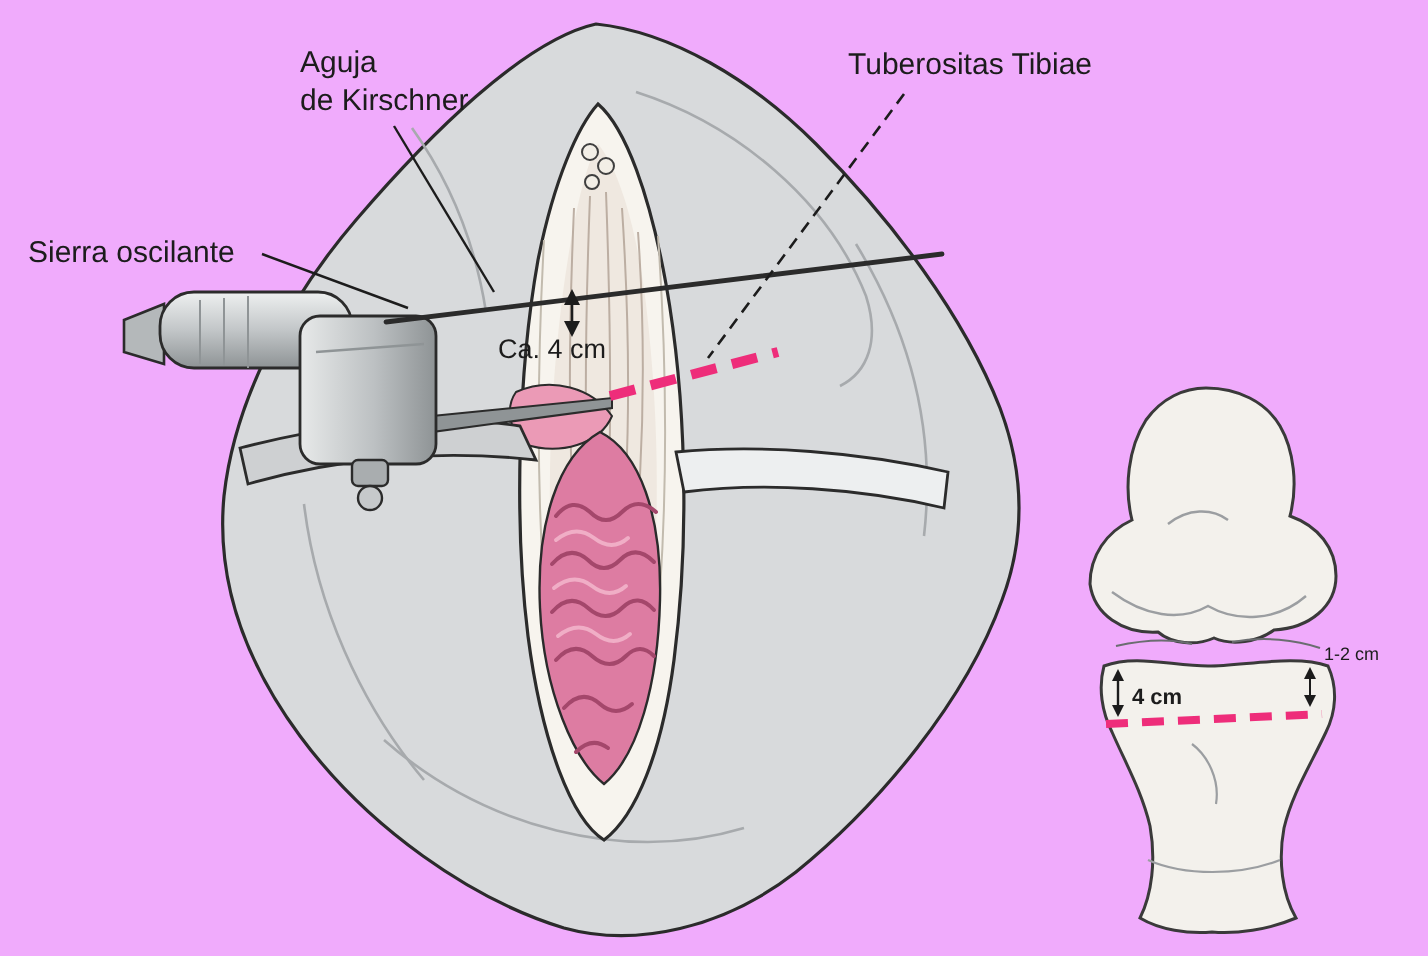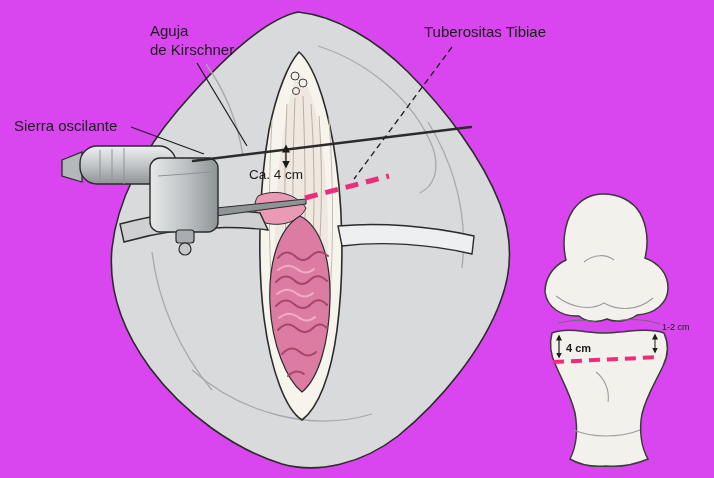--- a/index.html
+++ b/index.html
@@ -1,19 +1,19 @@
 <!DOCTYPE html>
 <html><head>
 <meta charset="utf-8">
 <style>
   html,body{margin:0;padding:0;background:#ffffff;}
   .stage{
     position:relative;
     width:714px;height:478px;
-    background:#d946ef;
+    background:#f0abfc;
     overflow:hidden;
     font-family:"Liberation Sans","DejaVu Sans",sans-serif;
   }
   svg{display:block;}
   svg text{font-family:"Liberation Sans","DejaVu Sans",sans-serif;fill:#1c1c1c;}
   .lbl{font-size:15px;}
   .lbl-small{font-size:13.5px;}
   .lbl-bold{font-size:11px;font-weight:bold;}
   .lbl-tiny{font-size:9px;}
 </style>

